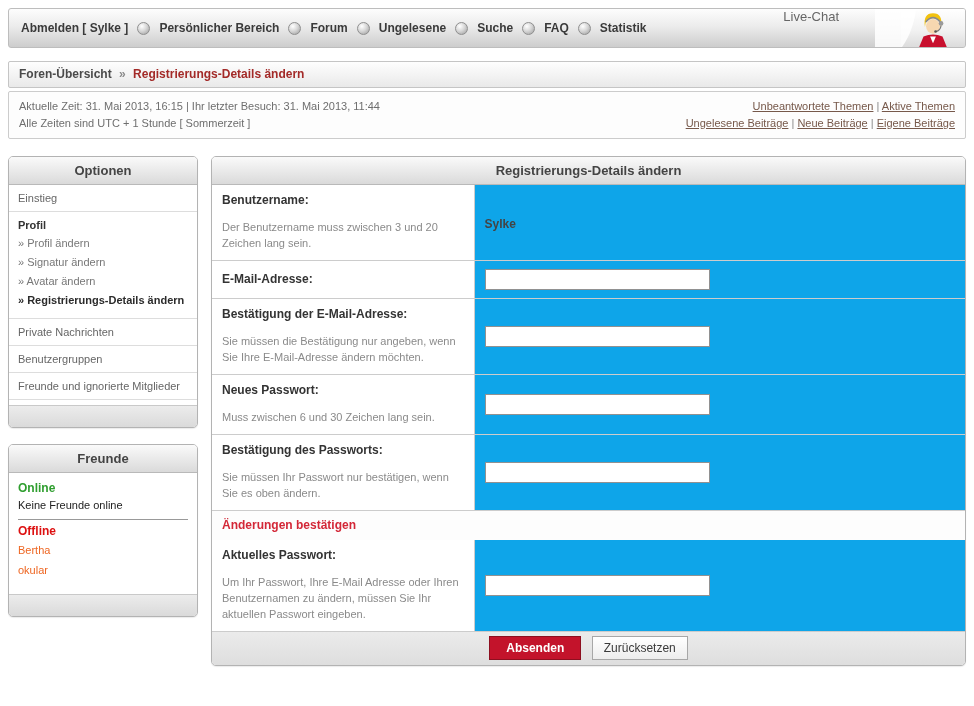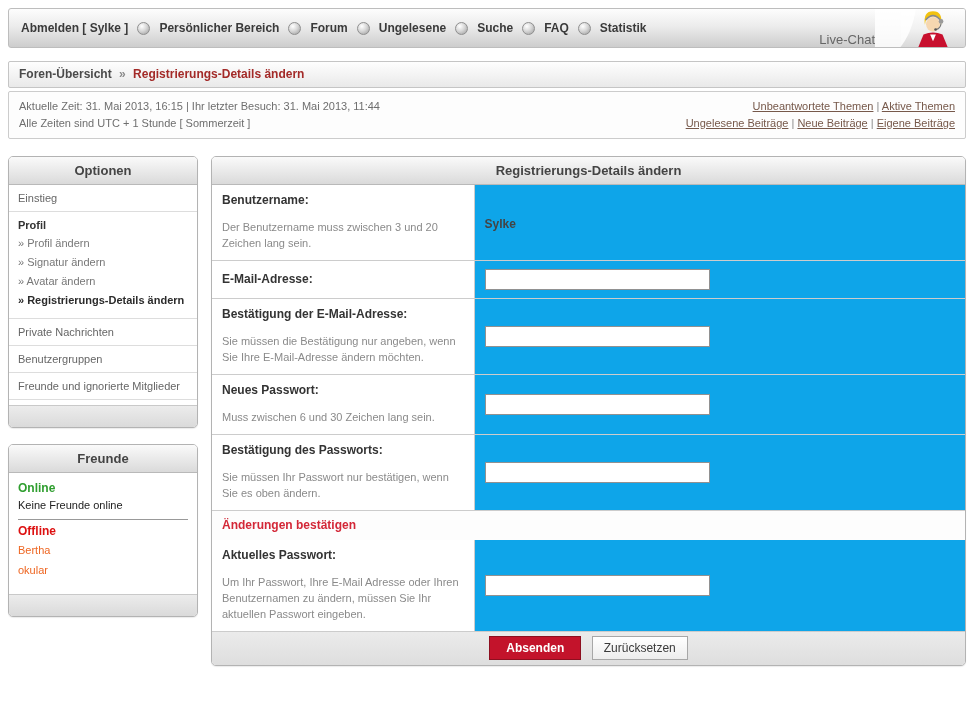--- a/index.html
+++ b/index.html
@@ -27,21 +27,21 @@
   .nav-item {
     font-size: 12px; font-weight: bold; color: #3a3a3a;
     text-decoration: none; cursor: pointer; white-space: nowrap;
   }
   .nav-bullet {
     width: 13px; height: 13px; border-radius: 50%;
     background: radial-gradient(circle at 35% 30%, #ffffff 0%, #d8d8d8 45%, #9a9a9a 100%);
     border: 1px solid #8f8f8f;
     display: inline-block;
   }
-  .nav-right { display: flex; align-items: flex-end; height: 100%; cursor: pointer; }
+  .nav-right { display: flex; align-items: flex-start; height: 100%; cursor: pointer; gap: 36px; }
   .live-chat-label { font-size: 13px; color: #666; margin-right: 26px; }
   .avatar-zone {
     position: relative; width: 64px; height: 40px;
     background: linear-gradient(#ffffff 0%, #f1f1f1 55%, #d9d9d9 100%);
     display: flex; align-items: flex-end; justify-content: center;
   }
   .avatar-zone::before {
     content: "";
     position: absolute; left: -26px; top: -14px;
     width: 42px; height: 68px;

